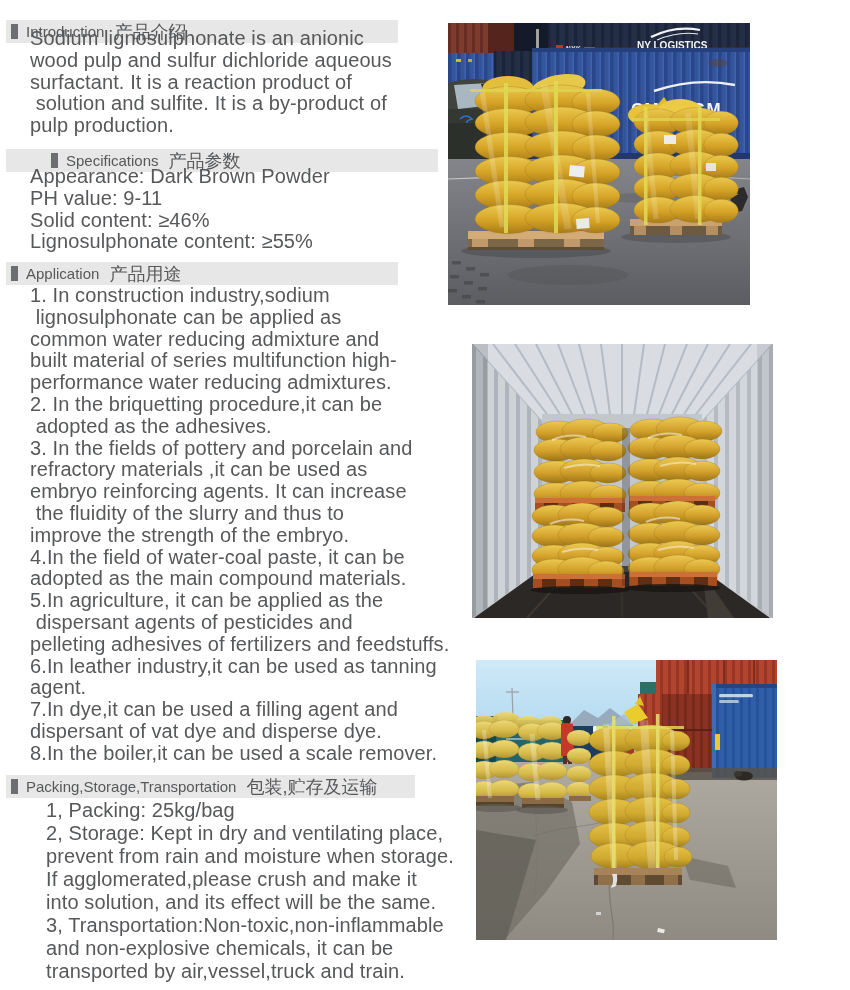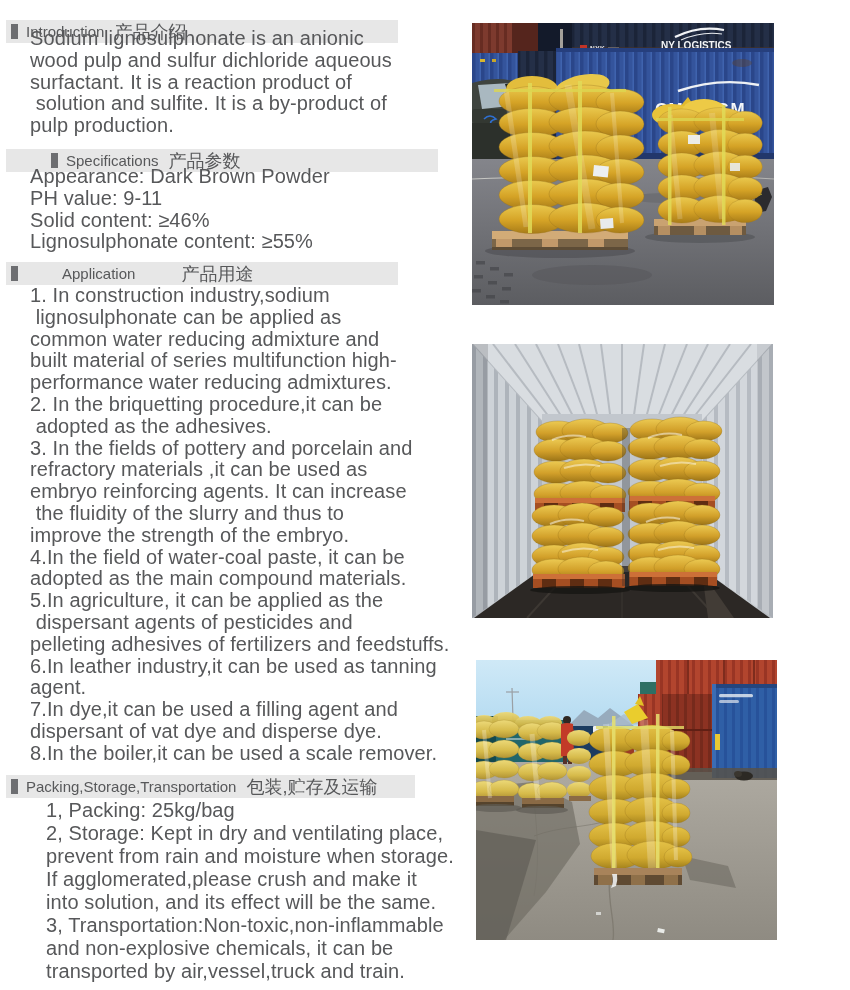--- a/index.html
+++ b/index.html
@@ -5,30 +5,30 @@
   html,body { margin:0; padding:0; background:#ffffff; }
   .page {
     position:relative; width:850px; height:990px; background:#ffffff;
     font-family:"Liberation Sans", sans-serif; overflow:hidden; color:#57585a;
   }
   .sec-header {
     position:absolute; left:6px; width:392px; height:23px;
     background:#e7e7e7; display:flex; align-items:center;
   }
   .sec-header.h4 { top:775px; width:409px; }
-  .h1 { top:20px; } .h2 { top:149px;padding-left:40px; } .h3 { top:262px;gap:36px; }
+  .h1 { top:20px; } .h2 { top:149px;padding-left:40px; } .h3 { top:262px; }
   .bullet { width:7px; height:15px; background:#6d6e71; margin:0 8px 0 5px; flex:none; }
   .t-en { font-size:15px; color:#57585a; }
   .t-zh { font-size:18px; color:#57585a; margin-left:10px; }
   .sec-body { position:absolute; left:30px; }
   .b1 { top:28px; } .b2 { top:166px; } .b3 { top:285px; } .b4 { top:799px; }
   .line { margin:0; font-size:20px; line-height:21.8px; white-space:pre; letter-spacing:.1px; color:#57585a; }
   .b4 .line { line-height:23px;margin-left:16px; }
   .photo { position:absolute; line-height:0; }
-  .photo1 { left:472px; top:23px; }
+  .photo1 { left:448px; top:23px; }
   .photo2 { left:472px; top:344px; }
   .photo3 { left:476px; top:660px; }
 </style>
 </head>
 <body>
 
 <div class="page">
 
   <div class="sec-header h1">
     <span class="bullet"></span>

